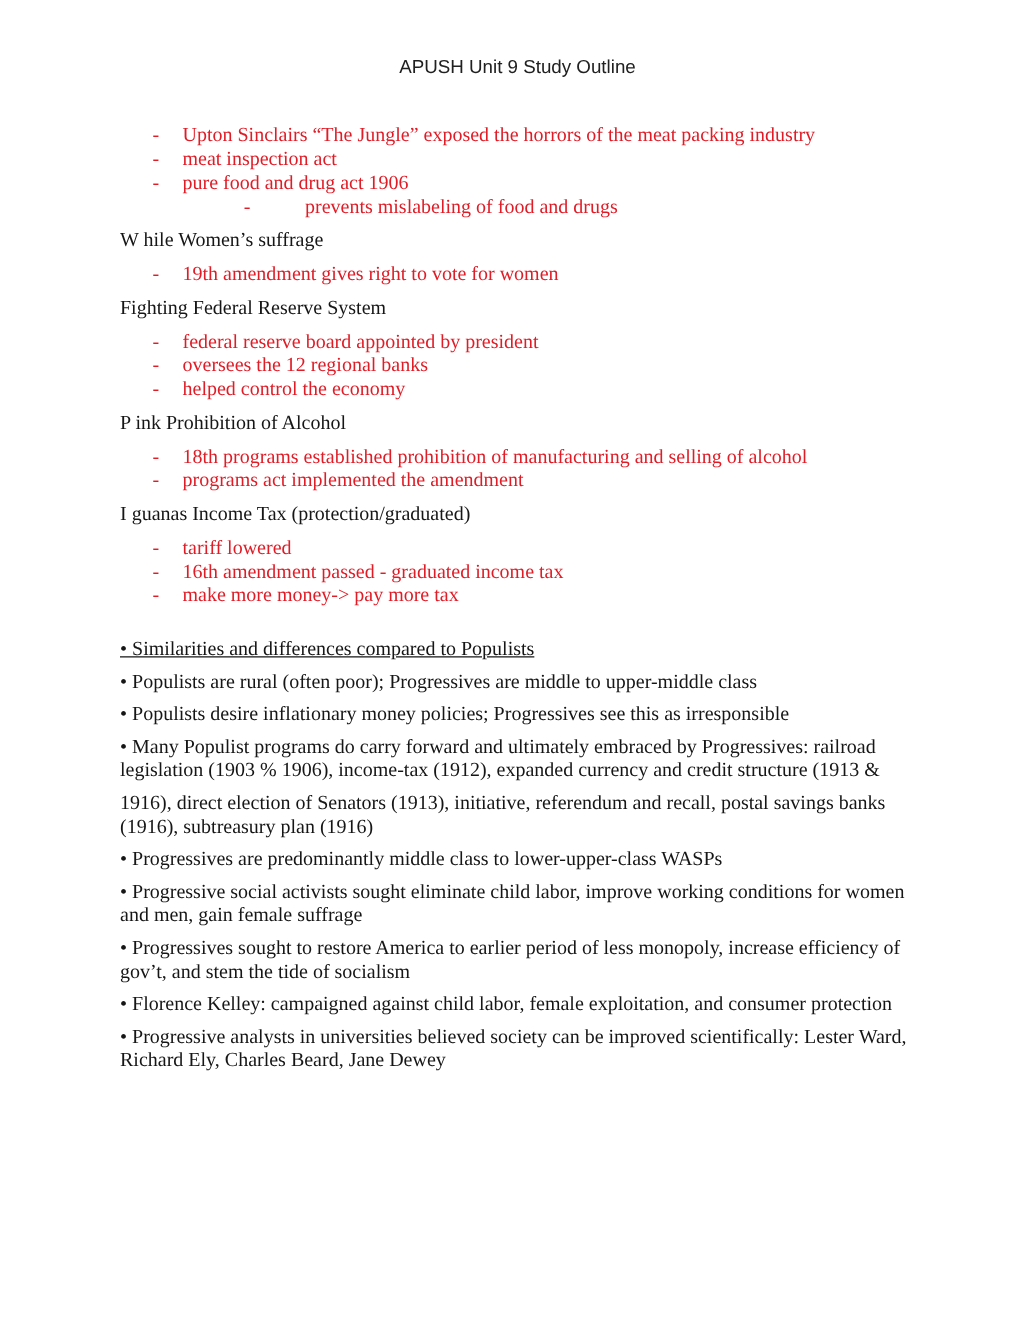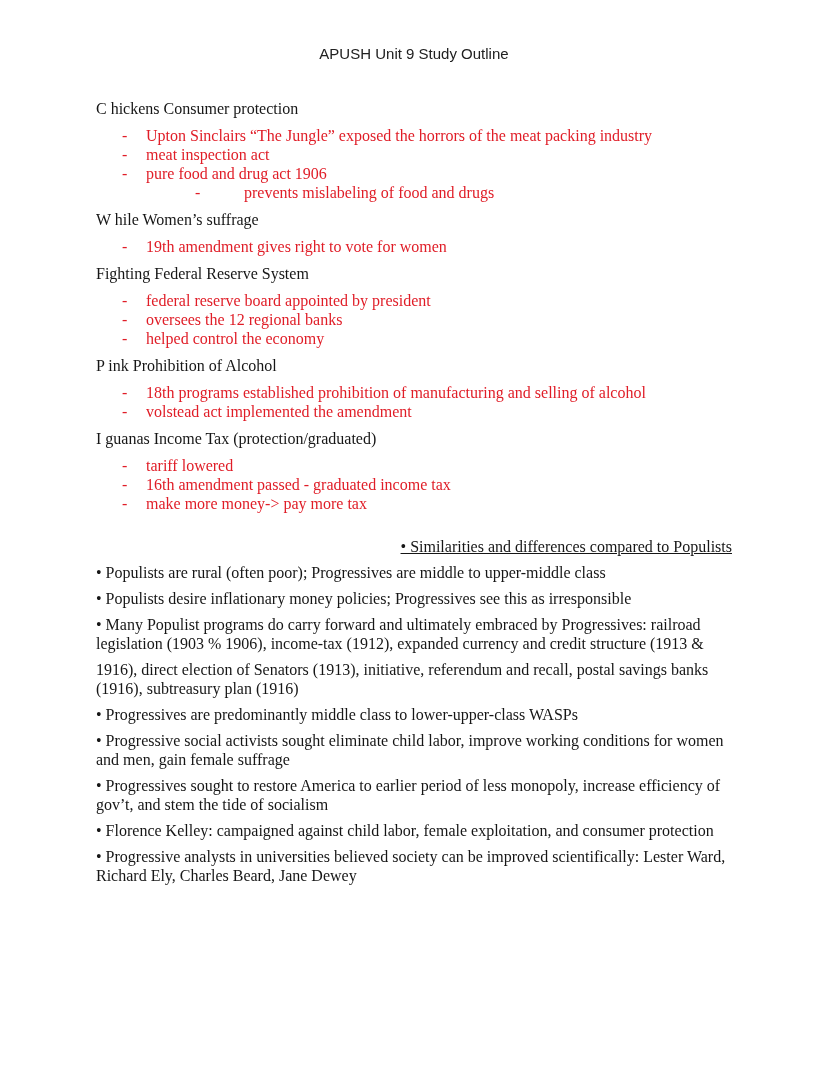--- a/index.html
+++ b/index.html
@@ -51,32 +51,31 @@
   .ritem.lvl1 .dash { width: 24px; flex: 0 0 24px; }
   .ritem.lvl2 { padding-left: 99px; }
   .ritem.lvl2 .dash { width: 49px; flex: 0 0 49px; }
   .dash { display: inline-block; }
   .notes { margin-top: 24px; }
   .notes p {
     margin: 0 0 7px 0;
     line-height: 19px;
     color: var(--ink);
   }
-  .notes p.u { text-decoration: underline; text-align: right; }
+  .notes p.u { text-decoration: underline; }
 </style>
 </head>
 <body>
 
 <div class="page">
   <div class="content">
 
     <p class="doc-title">APUSH Unit 9 Study Outline</p>
 
     <div class="section">
-      <p class="section-heading">C hickens Consumer protection</p>
       <div class="items">
         <div class="ritem lvl1">
           <span class="dash">-</span>
           <span>Upton Sinclairs “The Jungle” exposed the horrors of the meat packing industry</span>
         </div>
         <div class="ritem lvl1">
           <span class="dash">-</span>
           <span>meat inspection act</span>
         </div>
         <div class="ritem lvl1">
@@ -120,21 +119,21 @@
 
     <div class="section">
       <p class="section-heading">P ink Prohibition of Alcohol</p>
       <div class="items">
         <div class="ritem lvl1">
           <span class="dash">-</span>
           <span>18th programs established prohibition of manufacturing and selling of alcohol</span>
         </div>
         <div class="ritem lvl1">
           <span class="dash">-</span>
-          <span>volstead act implemented the amendment</span>
+          <span>programs act implemented the amendment</span>
         </div>
       </div>
     </div>
 
     <div class="section">
       <p class="section-heading">I guanas Income Tax (protection/graduated)</p>
       <div class="items">
         <div class="ritem lvl1">
           <span class="dash">-</span>
           <span>tariff lowered</span>

